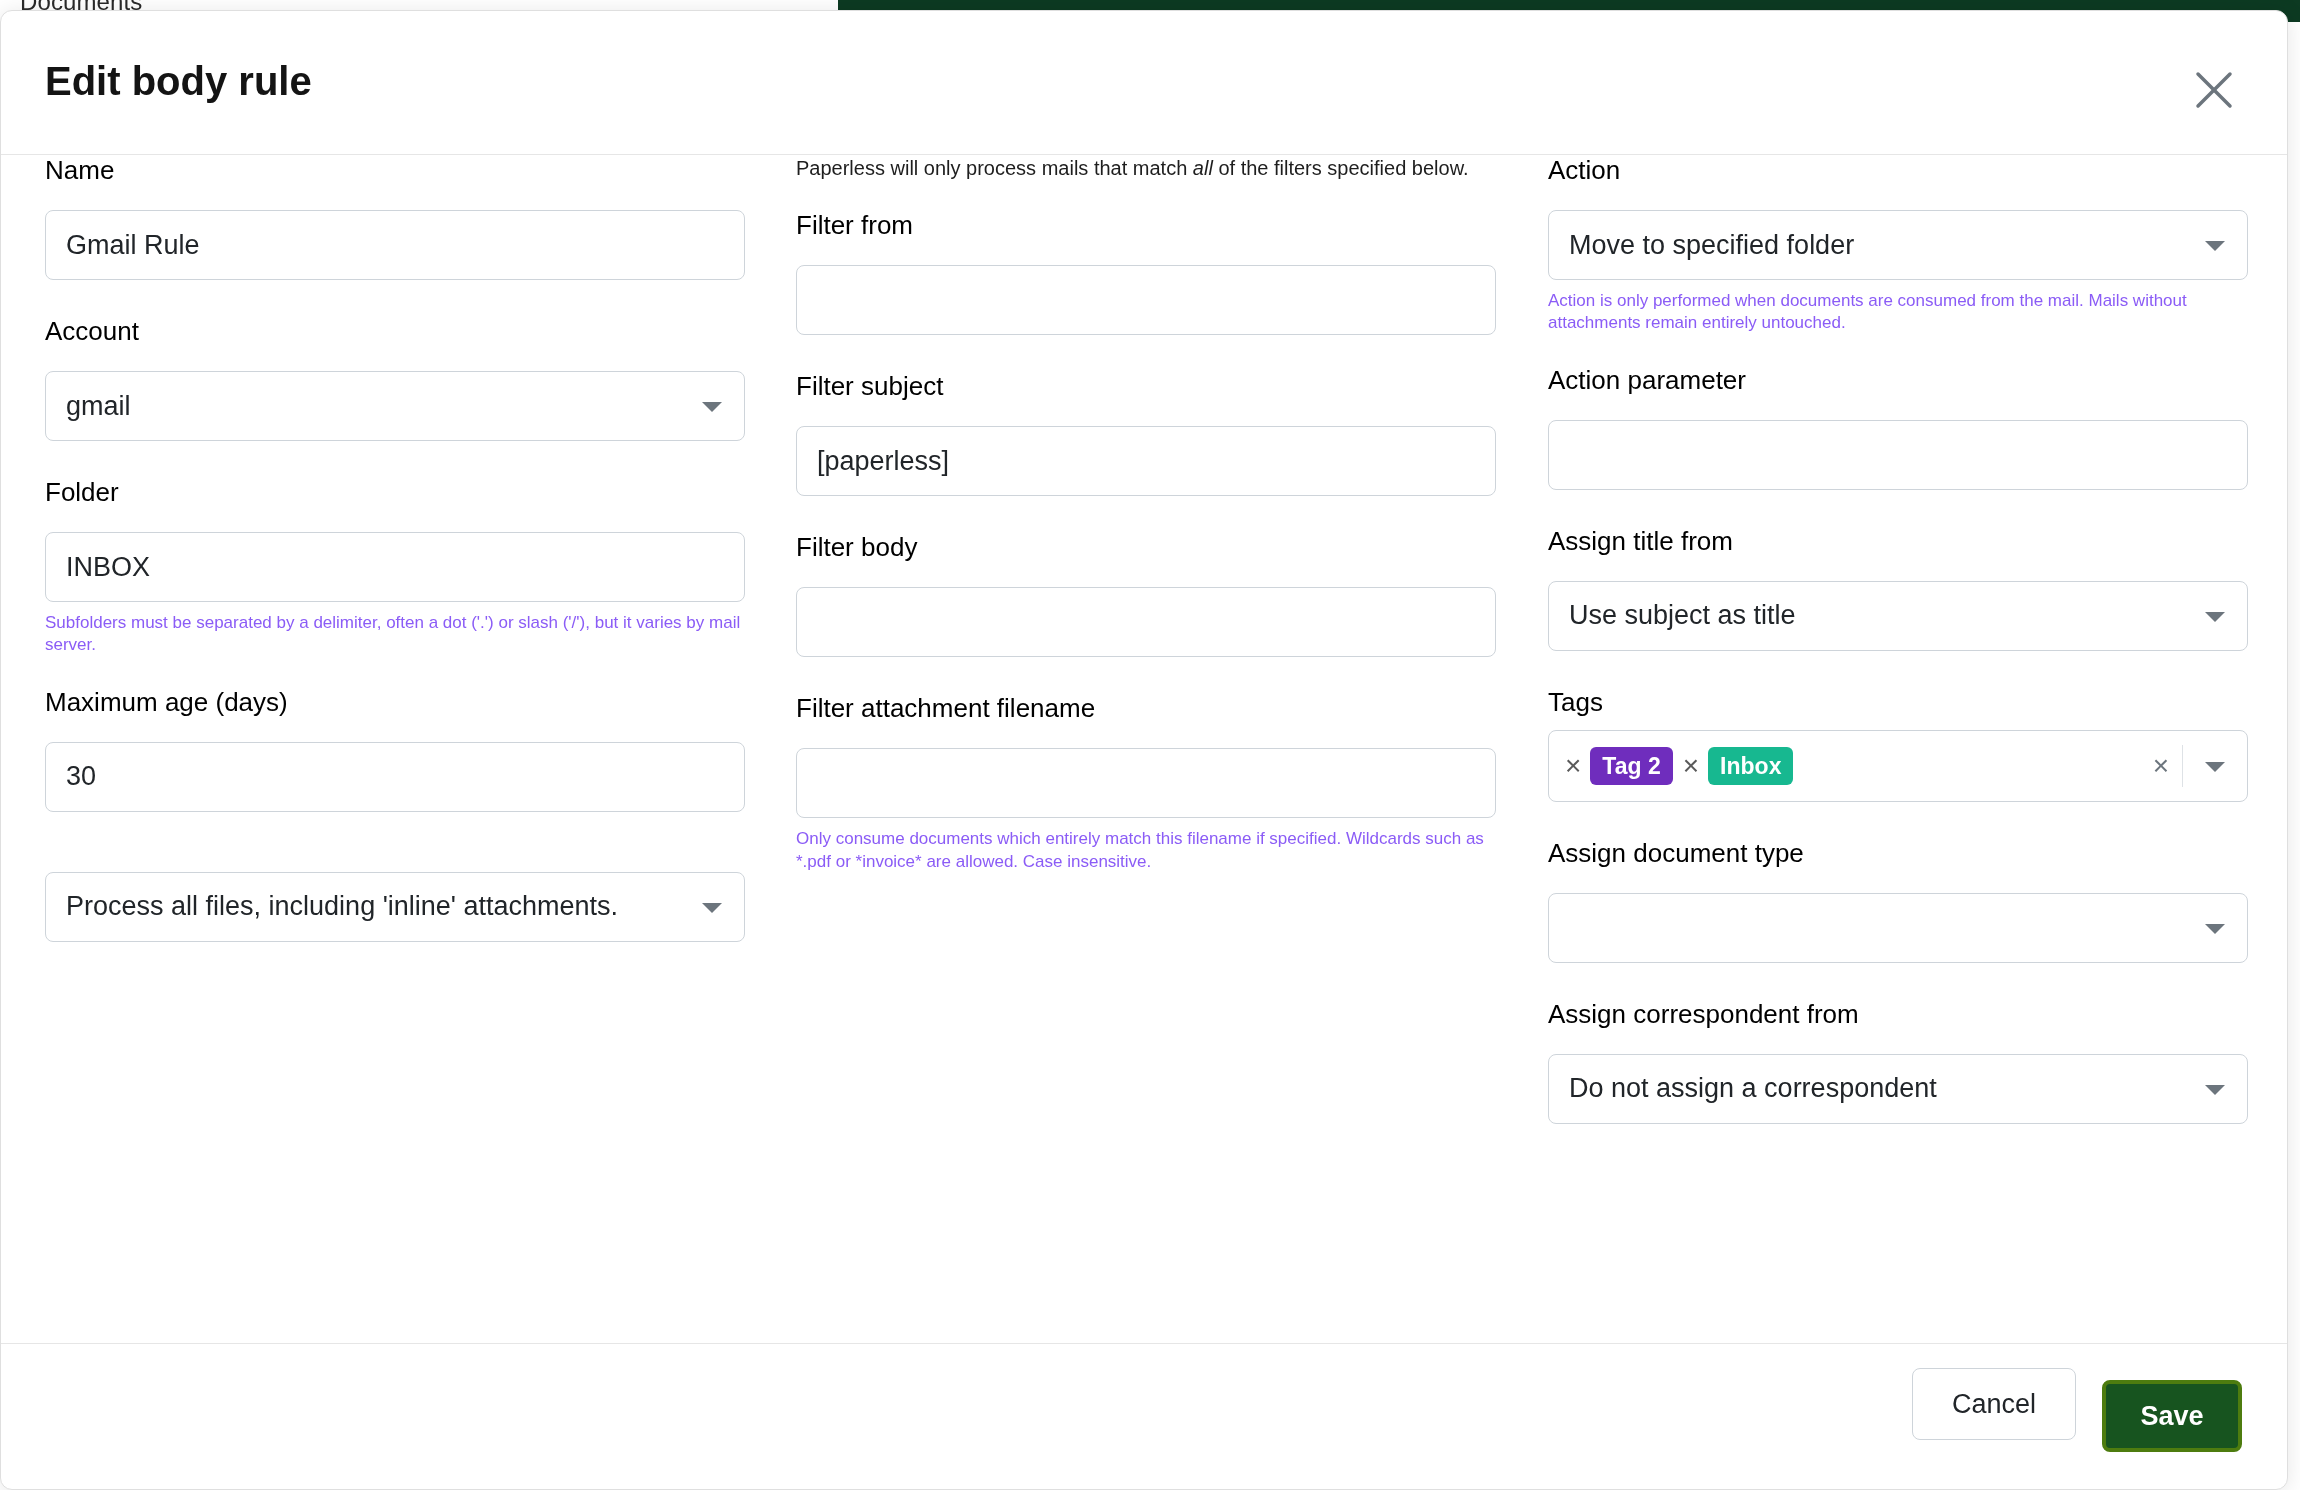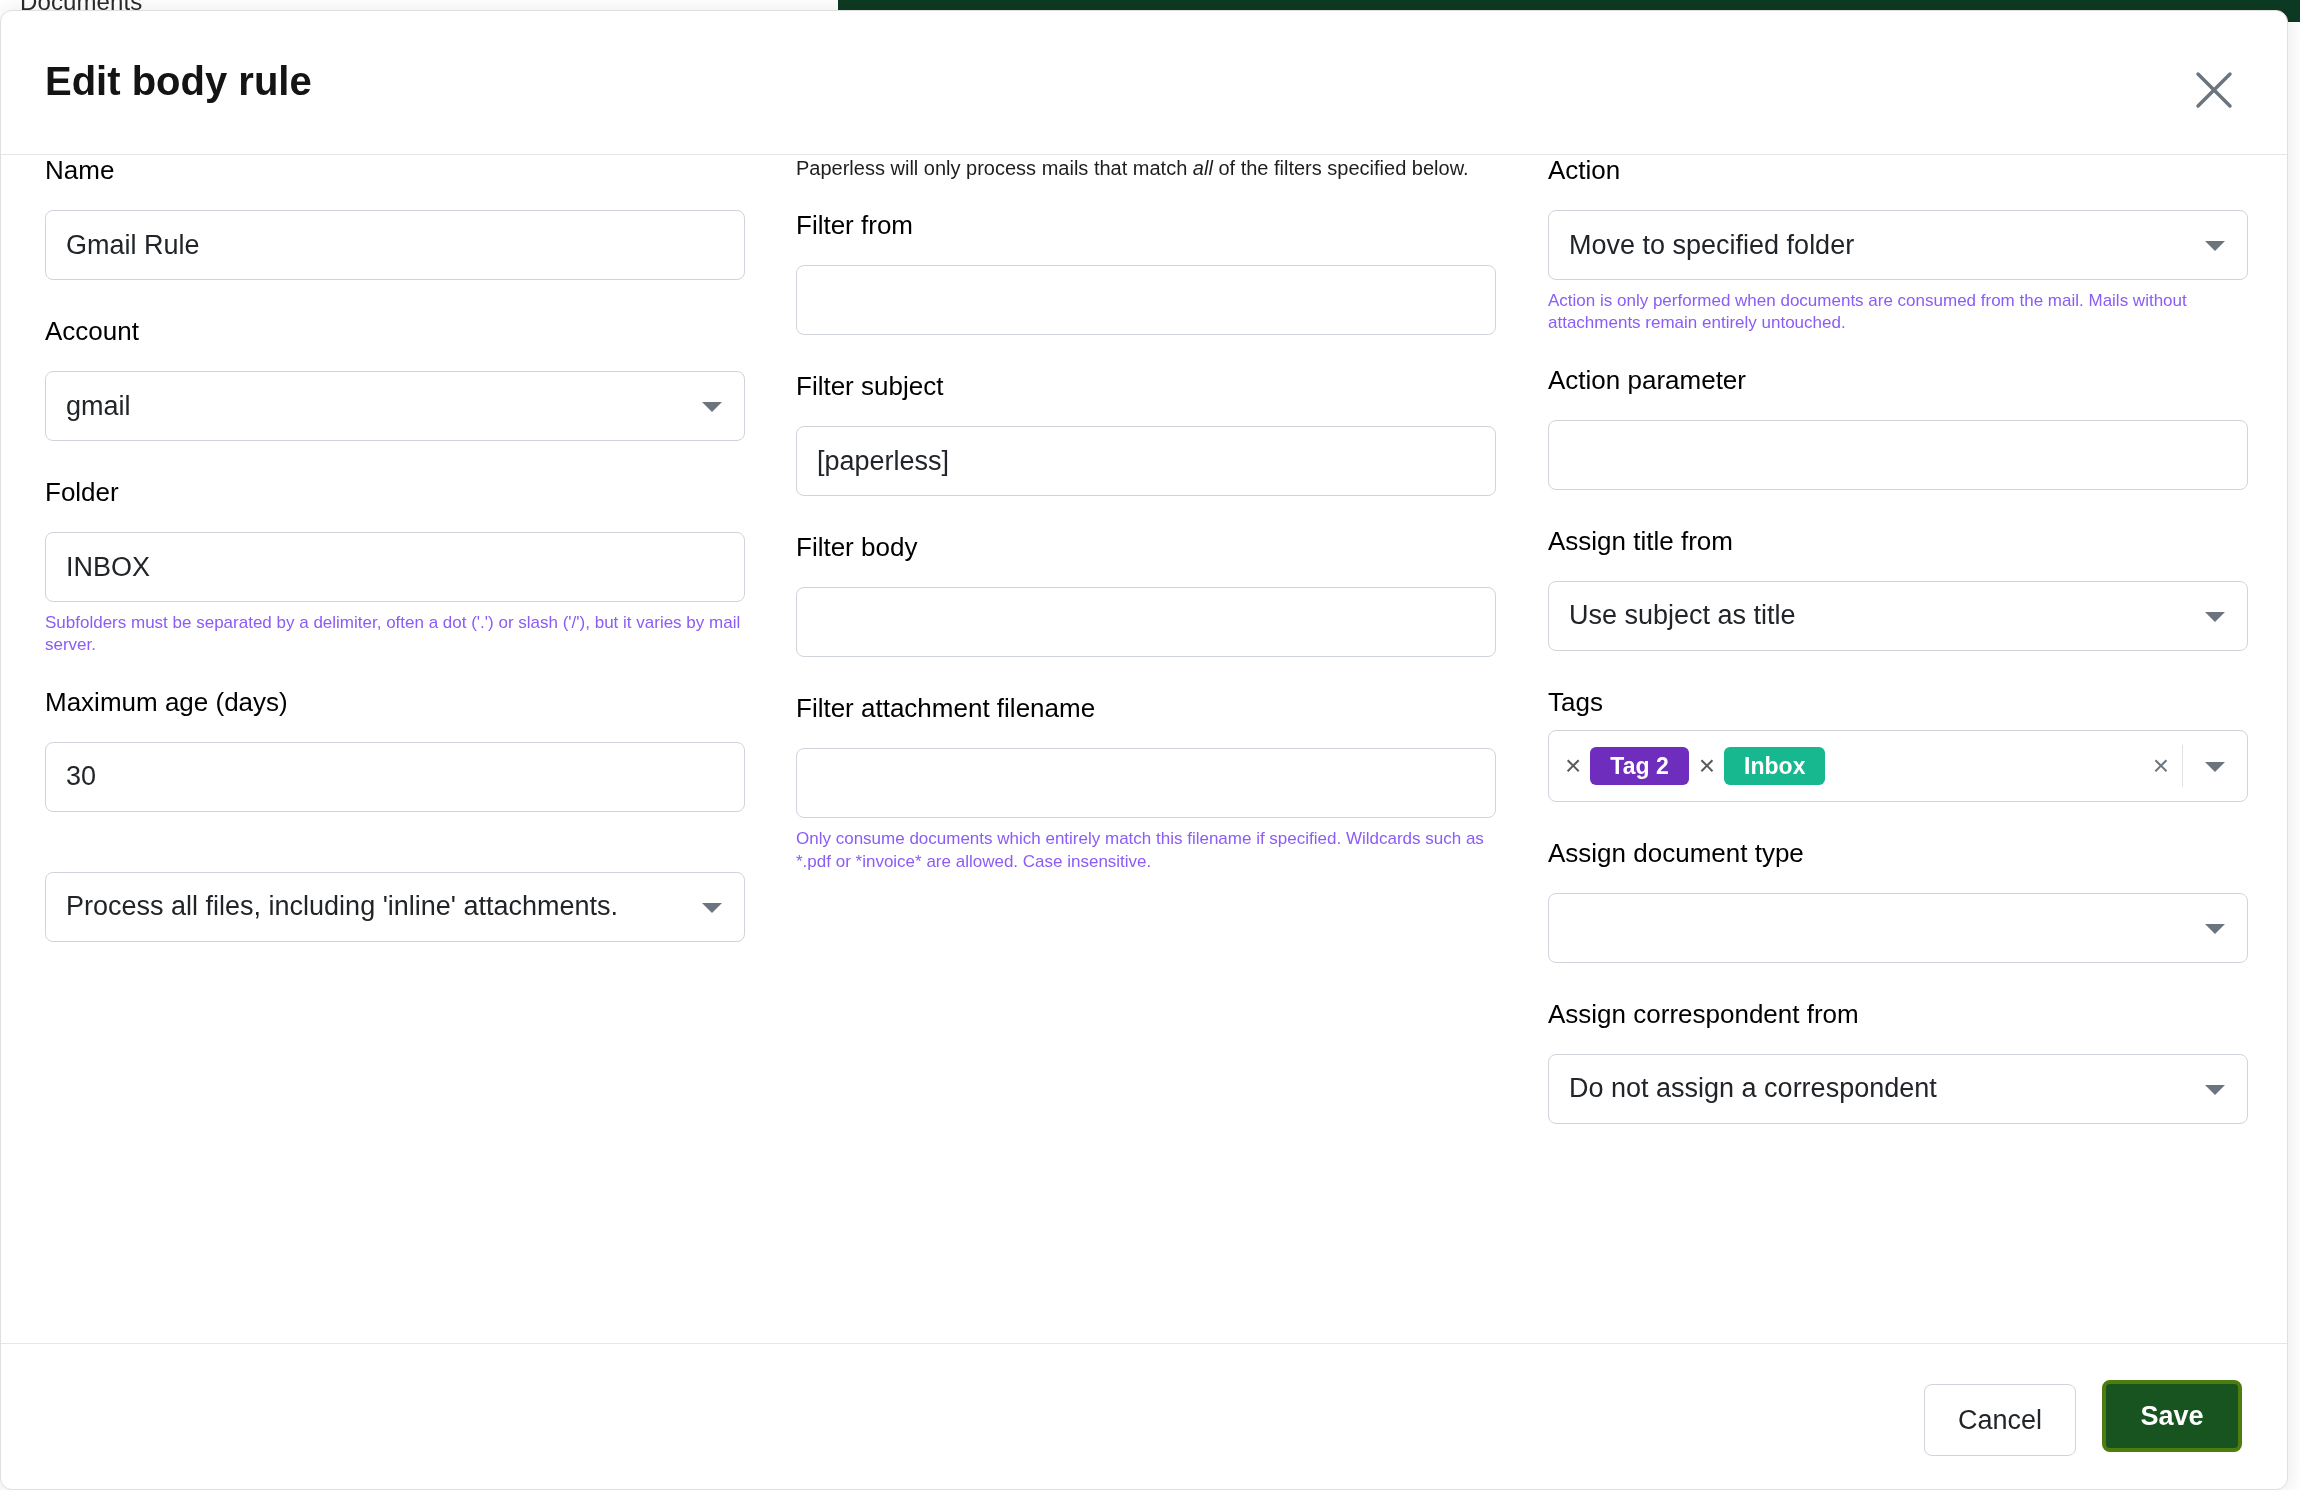--- a/index.html
+++ b/index.html
@@ -173,21 +173,21 @@
   }
   .tag-x {
     font-size: 28px;
     color: #5a5a5a;
     margin-right: 9px;
     cursor: pointer;
     line-height: 1;
   }
   .tag-pill {
     border-radius: 6px;
-    padding: 6px 20px;
+    padding: 6px 12px;
     font-size: 23px;
     font-weight: bold;
     color: #ffffff;
     line-height: 1.15;
   }
   #tags-clear {
     position: absolute;
     right: 78px;
     top: 50%;
     transform: translateY(-50%);
@@ -207,22 +207,22 @@
 
   
   #modal-footer {
     position: relative;
     height: 146px;
     border-top: 1px solid #e6e6e6;
   }
   #cancel-button {
     position: absolute;
     right: 211px;
-    top: 40px;
-    width: 152px;
+    top: 24px;
+    width: 164px;
     height: 72px;
     border: 1px solid #ced4da;
     border-radius: 8px;
     background: #ffffff;
     color: #212529;
     font-size: 27px;
     font-family: "Liberation Sans", sans-serif;
     cursor: pointer;
   }
   #save-button {

